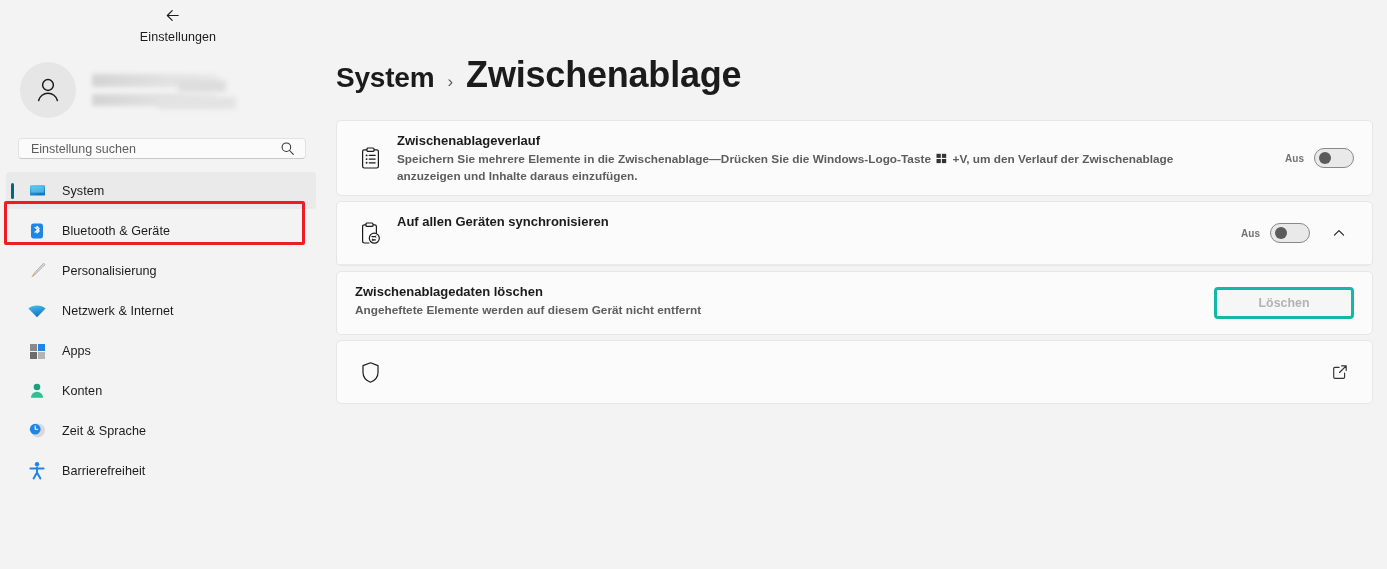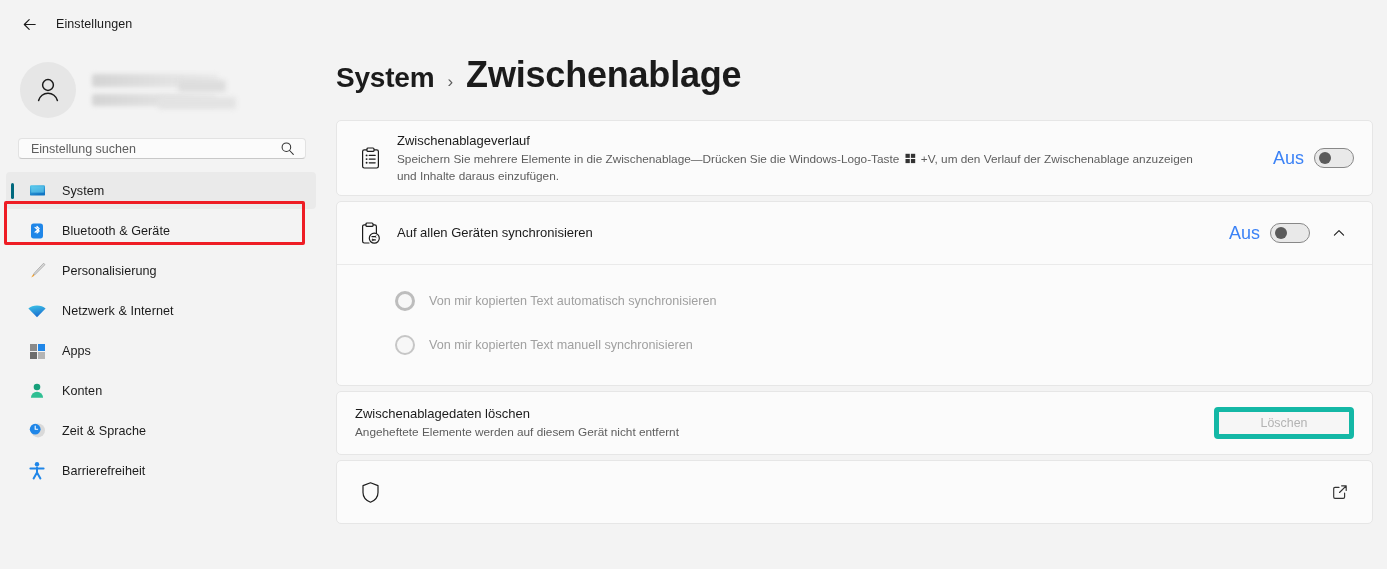--- a/index.html
+++ b/index.html
@@ -25,20 +25,21 @@
     height: 569px;
     background: #f3f3f3;
     flex: 0 0 330px;
     position: relative;
   }
   .titlebar {
     height: 48px;
     display: flex;
     align-items: center;
     padding-left: 14px;
+    flex-direction: column;
   }
   .back-btn {
     width: 30px; height: 30px;
     display: flex; align-items: center; justify-content: center;
     border-radius: 4px;
     cursor: pointer;
     color: #1b1b1b;
   }
   .app-title {
     font-size: 12.5px;
@@ -170,23 +171,23 @@
   }
 
   .card {
     background: #fbfbfb;
     border: 1px solid #e6e6e6;
     border-radius: 5px;
     margin-bottom: 5px;
   }
   .row {
     display: flex;
-    align-items: center;
     padding: 0 18px 0 16px;
     min-height: 62px;
+    font-weight: bold;
   }
   .row-icon {
     width: 34px; flex: 0 0 34px;
     display: flex; align-items: center; justify-content: center;
     color: #1b1b1b;
   }
   .row-text { flex: 1; padding: 11px 0 11px 10px; }
   .row-title {
     font-size: 13px;
     color: #1b1b1b;
@@ -199,22 +200,22 @@
     line-height: 16.5px;
     max-width: 800px;
   }
   .row-right {
     display: flex;
     align-items: center;
     flex: 0 0 auto;
     padding-left: 14px;
   }
   .toggle-label {
-    font-size: 18px;
-    color: #3b82f6;
+    font-size: 10px;
+    color: #737373;
     margin-right: 10px;
   }
   .toggle {
     width: 40px; height: 20px;
     border-radius: 10px;
     border: 1px solid #888888;
     background: #e9e9e9;
     position: relative;
     cursor: pointer;
     flex: 0 0 40px;
@@ -258,21 +259,21 @@
   .radio.thick { border-width: 3px; border-color: #bdbdbd; }
   .radio-label {
     font-size: 12.6px;
     color: #a0a0a0;
     margin-left: 14px;
   }
   .btn-secondary {
     min-width: 140px;
     height: 32px;
     border-radius: 4px;
-    border: 5px solid #14b8a6;
+    border: 3px solid #14b8a6;
     background: #f6f6f6;
     color: #b3b3b3;
     font-size: 12.4px;
     font-family: "Liberation Sans", sans-serif;
     display: flex; align-items: center; justify-content: center;
     cursor: default;
   }
   .ext-link {
     width: 28px; height: 28px;
     display: flex; align-items: center; justify-content: center;
@@ -498,30 +499,20 @@
           <div class="chev-btn">
             <svg width="14" height="14" viewBox="0 0 14 14">
               <path d="M2.4 9.2 L7 4.6 L11.6 9.2" stroke="#1b1b1b" stroke-width="1.1" fill="none" stroke-linecap="round" stroke-linejoin="round"></path>
             </svg>
           </div>
         </div>
       </div>
 
       <div class="divider"></div>
 
-      <div class="radio-area">
-        <div class="radio-row">
-          <div class="radio thick"></div>
-          <div class="radio-label">Von mir kopierten Text automatisch synchronisieren</div>
-        </div>
-        <div class="radio-row">
-          <div class="radio"></div>
-          <div class="radio-label">Von mir kopierten Text manuell synchronisieren</div>
-        </div>
-      </div>
     </div>
 
     <div class="card">
       <div class="row">
         <div class="row-text" style="padding-left:2px">
           <div class="row-title">Zwischenablagedaten löschen</div>
           <div class="row-desc">Angeheftete Elemente werden auf diesem Gerät nicht entfernt</div>
         </div>
         <div class="row-right">
           <div class="btn-secondary">Löschen</div>

